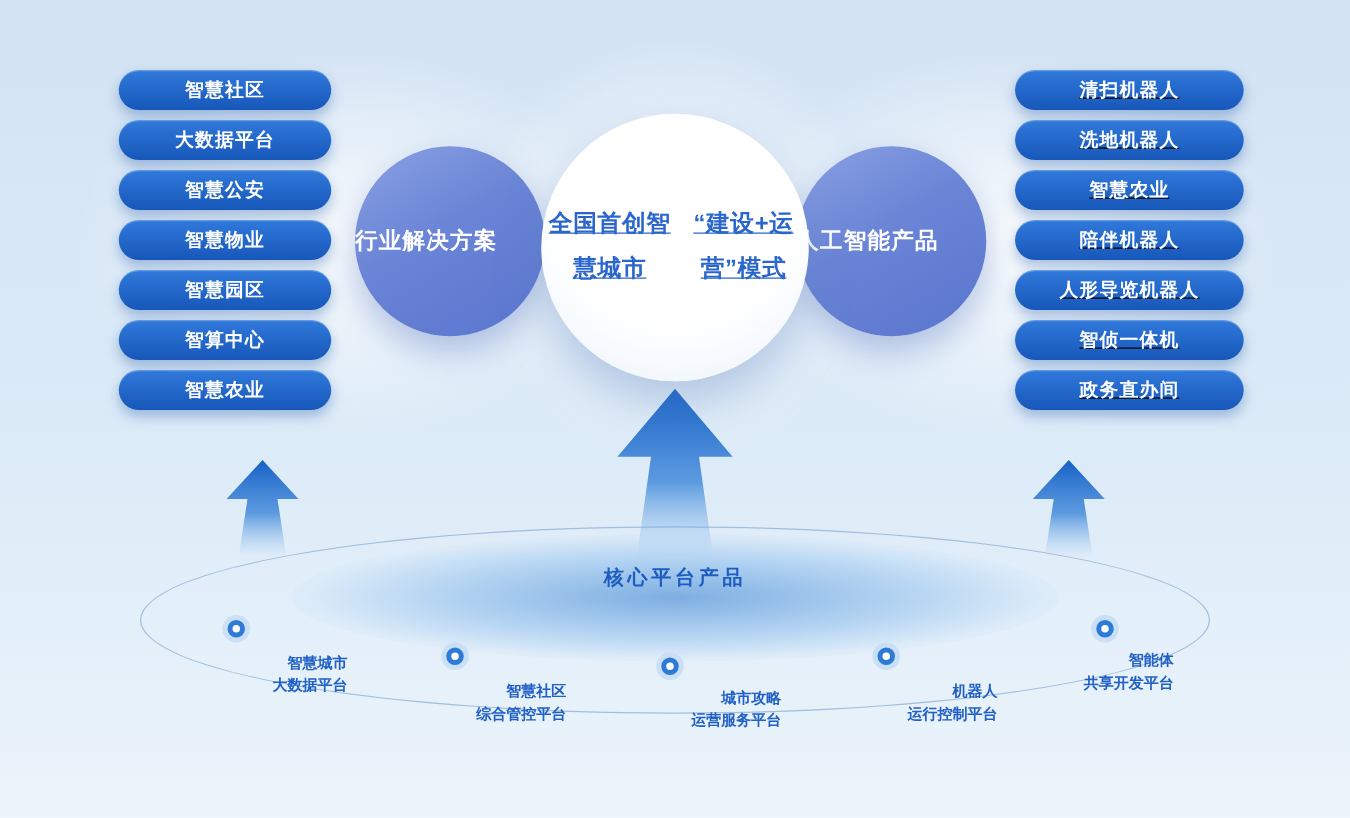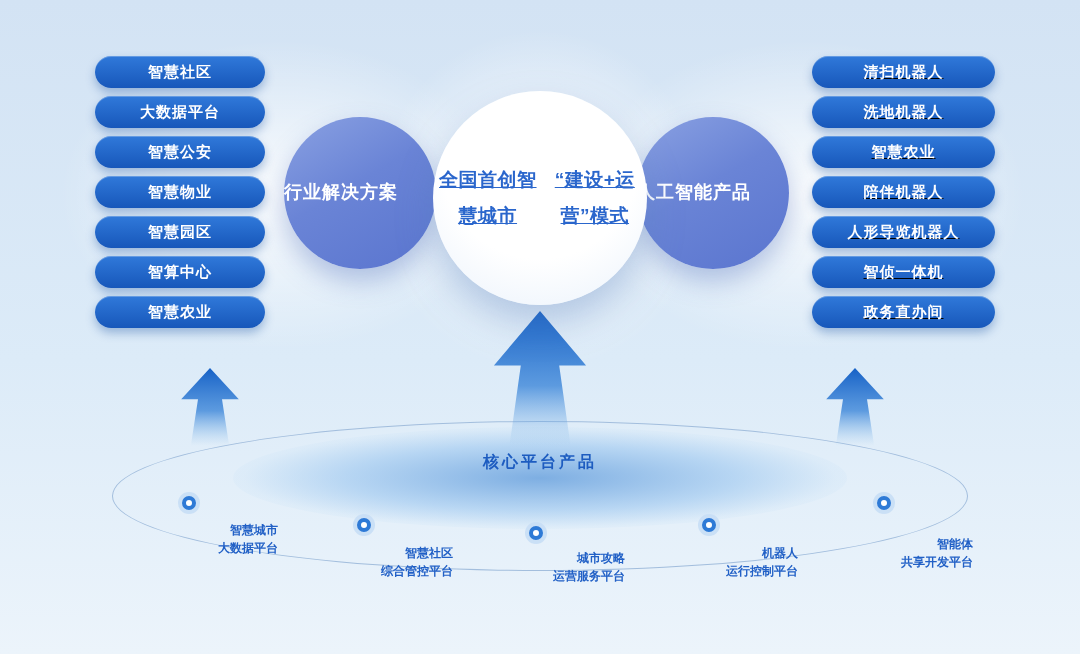--- a/index.html
+++ b/index.html
@@ -90,21 +90,21 @@
   .node-5 { left:877px; top:496px; }
 
   .node-label {
     position:absolute; width:170px; z-index:3; text-align:right;
     font-weight:bold; font-size:12px; line-height:1.5; color:#2160c6;
   }
   .label-1 { left:108px; top:521px; }
   .label-2 { left:283px; top:544px; }
   .label-3 { left:455px; top:549px; }
   .label-4 { left:628px; top:544px; }
-  .label-5 { left:803px; top:519px;margin-top:16px; }
+  .label-5 { left:769px; top:519px; }
 </style>
 </head>
 <body>
 
 <div class="stage">
 
   <div class="halo halo-left"></div>
   <div class="halo halo-right"></div>
   <div class="halo halo-center"></div>
 

